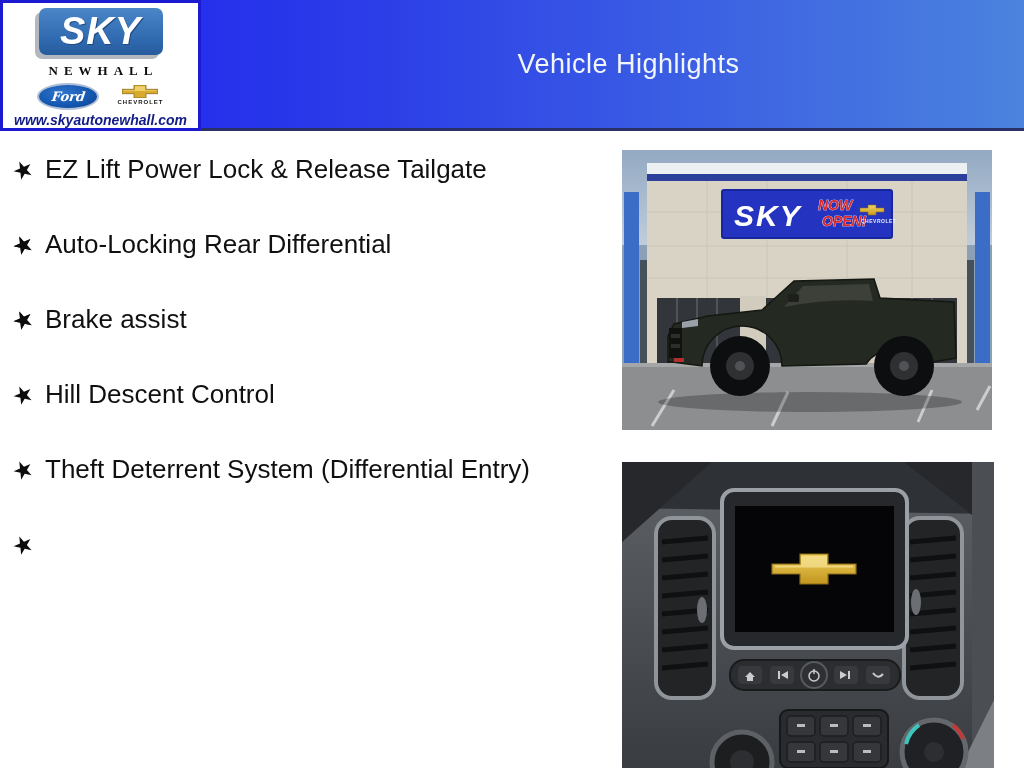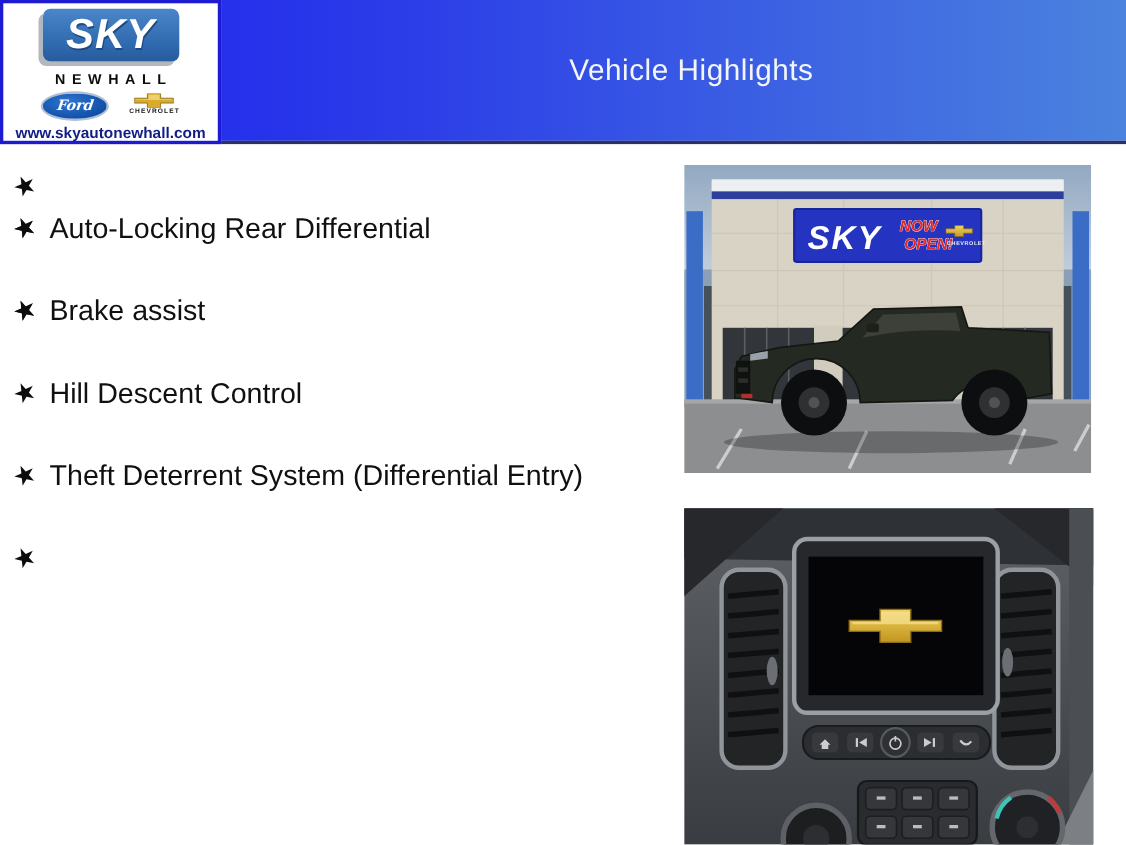--- a/index.html
+++ b/index.html
@@ -29,36 +29,36 @@
     background:linear-gradient(180deg,#4a86c8 0%,#2e68ae 70%,#275c9c 100%);
     box-shadow:-4px 4px 0 #b3b8bf;
     display:flex;align-items:center;justify-content:center;
   }
   .sky-badge-text{
     color:#ffffff;font-size:38px;font-weight:bold;font-style:italic;
     letter-spacing:1px;text-shadow:1px 1px 0 #1d4a80;
   }
   .dealer-name{
     margin-top:8px;font-size:13px;font-weight:600;color:#0d0d0d;
-    letter-spacing:6px;padding-left:6px;
+    letter-spacing:6px;padding-left:6px;font-family:Liberation Serif, serif;
   }
   .brand-row{display:flex;align-items:flex-start;gap:18px;margin-top:4px;height:26px;}
   .ford-oval{
     width:58px;height:23px;border-radius:50%;
     background:radial-gradient(ellipse at 40% 35%,#2f74cf 0%,#1456ae 60%,#0d3f8a 100%);
     border:2px solid #aebfd6;display:flex;align-items:center;justify-content:center;
   }
   .ford-text{
     color:#ffffff;font-family:"DejaVu Serif",serif;font-style:italic;font-weight:bold;
     font-size:13px;transform:skewX(-8deg);
   }
   .chevy-block{display:flex;flex-direction:column;align-items:center;gap:1px;margin-top:2px;}
   .chevy-label{font-size:6px;font-weight:bold;letter-spacing:1px;color:#141414;}
   .website{
-    margin-top:3px;font-size:14px;font-weight:bold;color:#121d86;
+    margin-top:3px;font-size:14px;font-weight:bold;font-style:italic;color:#121d86;
   }
   
   .features{position:absolute;left:10px;top:151px;width:560px;list-style:none;margin:0;padding:0;}
   .feature-item{
     position:relative;padding-left:35px;margin-bottom:38px;
     font-size:26px;line-height:37px;color:#101010;
   }
   .star-bullet{
     position:absolute;left:2px;top:0px;font-size:24px;color:#0c0c0c;
     transform:rotate(-24deg);
@@ -97,20 +97,21 @@
         </svg>
         <span class="chevy-label">CHEVROLET</span>
       </div>
     </div>
     <div class="website">www.skyautonewhall.com</div>
   </div>
 
   <ul class="features">
     <li class="feature-item">
       <span class="star-bullet">★</span>
+      <span>EZ Lift Power Lock &amp; Release Tailgate</span>
     </li>
     <li class="feature-item">
       <span class="star-bullet">★</span>
     </li>
     <li class="feature-item">
       <span class="star-bullet">★</span>
       <span>Auto-Locking Rear Differential</span>
     </li>
     <li class="feature-item">
       <span class="star-bullet">★</span>

